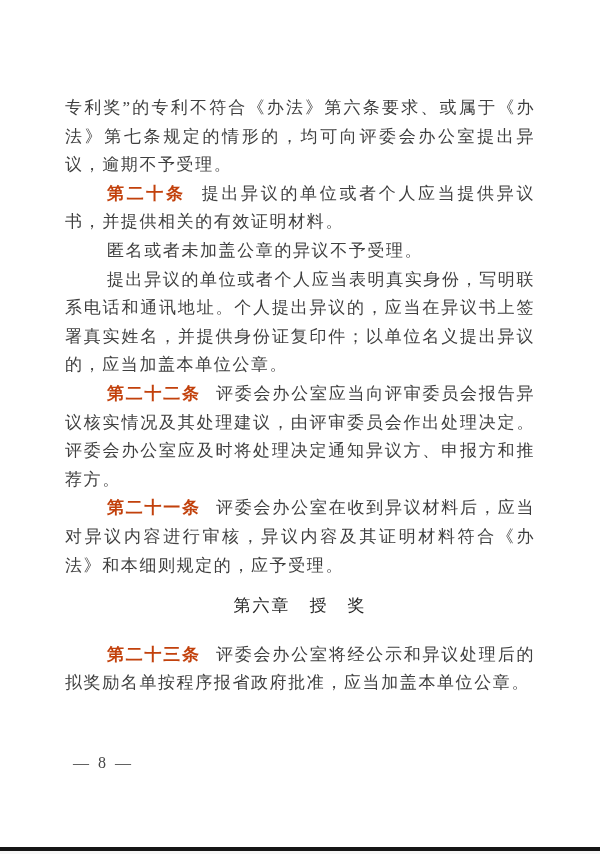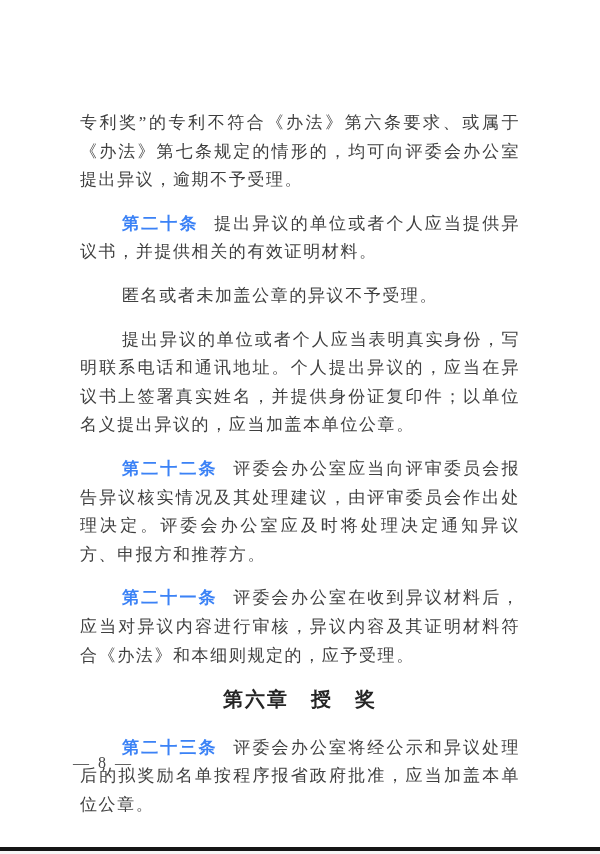--- a/index.html
+++ b/index.html
@@ -21,40 +21,40 @@
     top: 94px;
     width: 470px;
     color: #3f3f3f;
     font-size: 17px;
     line-height: 28.6px;
     letter-spacing: 1.6px;
     text-align: justify;
     text-justify: inter-character;
   }
   .para {
-    margin: 15px;
+    margin: 0;
     padding: 0;
   }
   .para.indent {
     text-indent: 42px;
   }
   .article-label {
     font-weight: bold;
-    color: #3b82f6;
+    color: #c2410c;
   }
   .label-gap {
     display: inline-block;
     width: 15px;
   }
   .chapter-heading {
     margin: 12px 0 20px 0;
     text-align: center;
     text-indent: 0;
-    font-size: 20px;
-    font-weight: bold;
+    font-size: 17px;
+    font-weight: normal;
     color: #252525;
     letter-spacing: 2px;
     line-height: 28.6px;
   }
   .footer {
     position: absolute;
     left: 73px;
     top: 749px;
     font-size: 16px;
     line-height: 28.6px;

